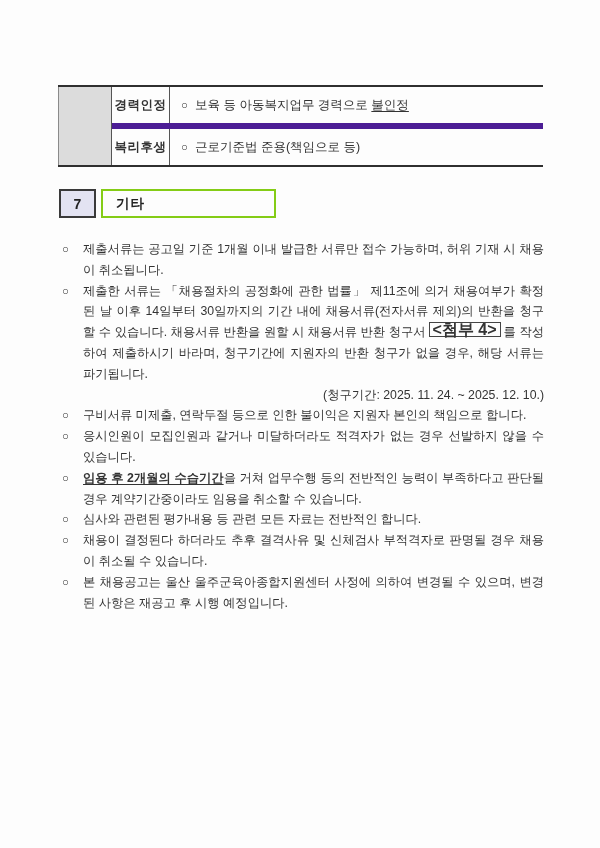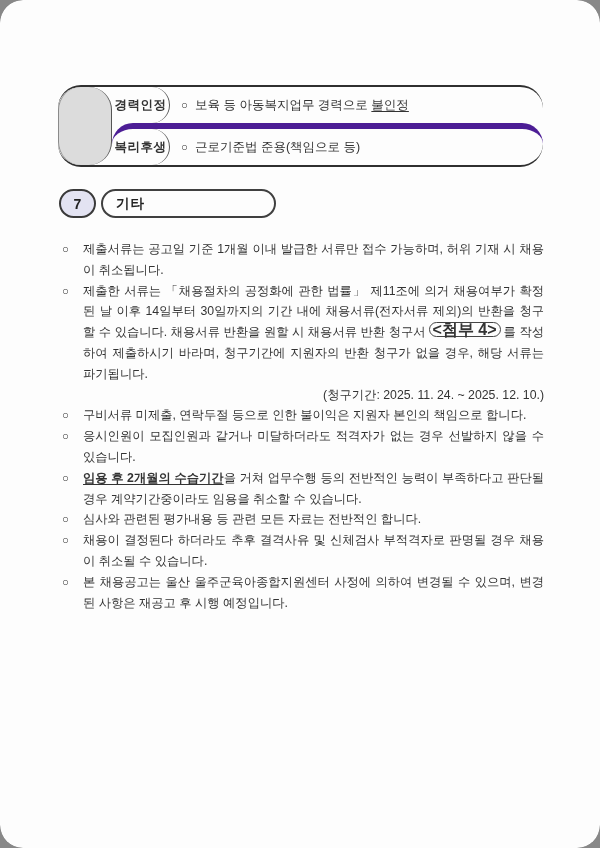--- a/index.html
+++ b/index.html
@@ -1,15 +1,15 @@
 <!DOCTYPE html>
 <html><head>
 <meta charset="utf-8">
 <style>
-  * { margin: 0; padding: 0; box-sizing: border-box; border-radius: 23px; }
+  * { margin: 0; padding: 0; box-sizing: border-box; }
   html, body { background: #888; }
   .page {
     position: relative;
     width: 600px; height: 848px;
     margin: 0 auto;
     background: #fdfdfd;
     font-family: "Liberation Sans", "DejaVu Sans", sans-serif;
     color: #333333;
     overflow: hidden;
   }
@@ -54,21 +54,21 @@
     width: 37px; height: 29px;
     background: #e3e3f2;
     border: 2px solid #3a3a3a;
     display: flex; align-items: center; justify-content: center;
     font-weight: bold; font-size: 14px; color: #222;
   }
   .section-title {
     width: 175px; height: 29px;
     margin-left: 5px;
     background: #fdfdfd;
-    border: 2px solid #404040;
+    border: 2px solid #84cc16;
     display: flex; align-items: center;
     padding-left: 13px;
     font-weight: bold; font-size: 13.5px; letter-spacing: 1px; color: #222;
   }
 
   
   .bullets {
     position: absolute;
     left: 62px; top: 239px;
     width: 482px;

